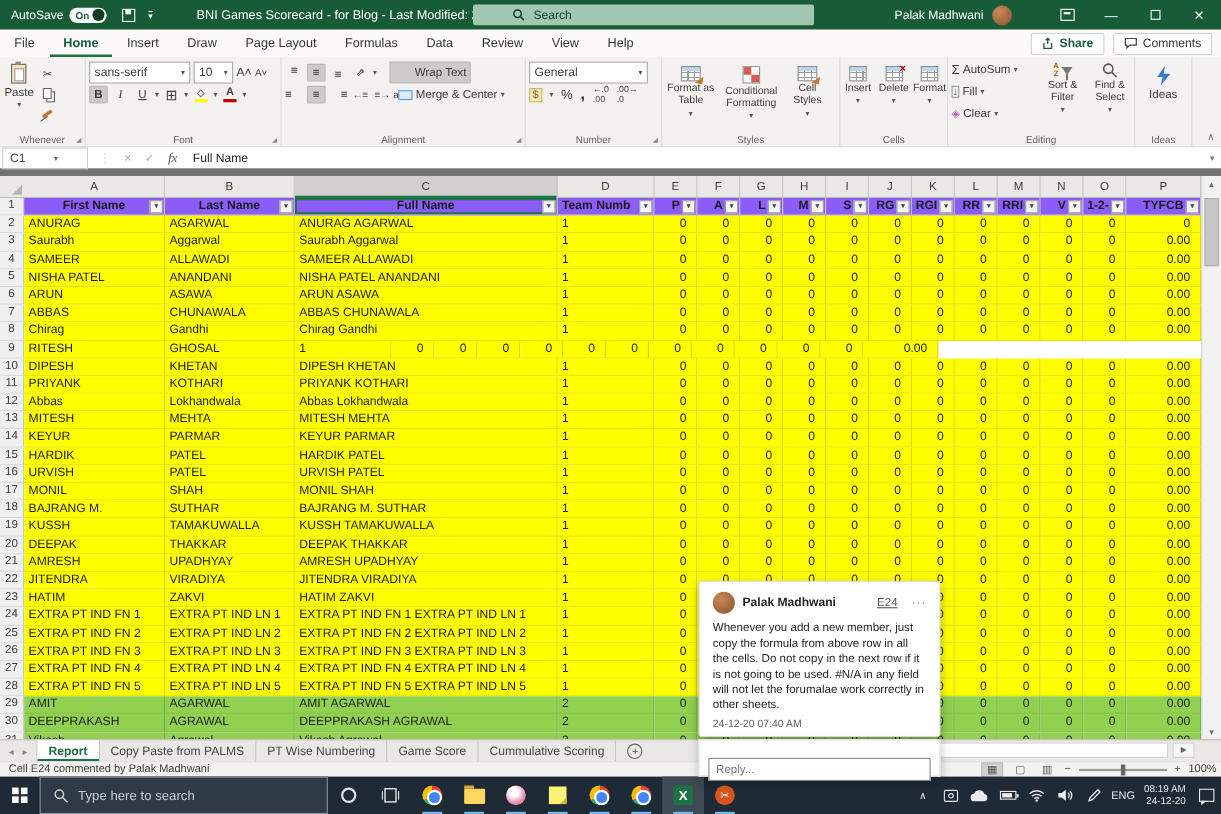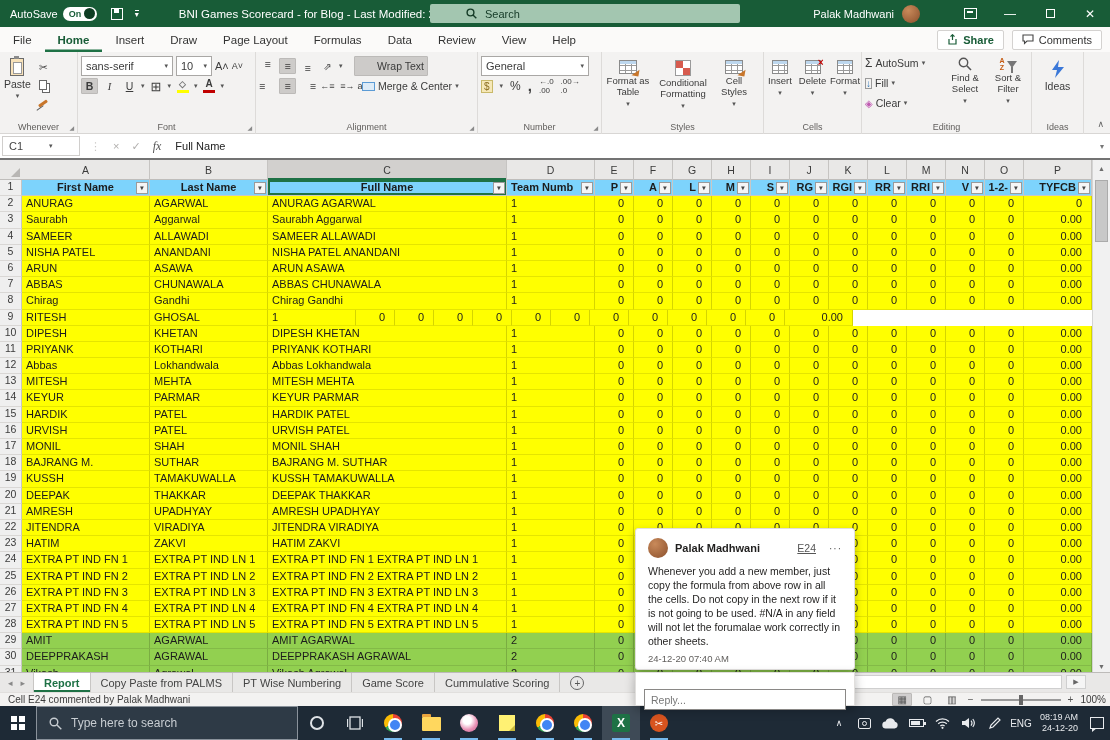--- a/index.html
+++ b/index.html
@@ -77,21 +77,21 @@
   .brush-tip { position:absolute; right:-3px; bottom:-3px; width:0; height:0;
     border-left:7px solid rgba(0,0,0,0); border-bottom:7px solid #C8762B; transform:rotate(10deg); }
   .two { display:flex; flex-direction:column; gap:2px; }
   .funnel { width:0; height:0; border-left:5px solid rgba(0,0,0,0); border-right:5px solid rgba(0,0,0,0);
     border-top:7px solid #777; position:relative; }
   .funnel:after { content:""; position:absolute; left:-1px; top:-1px; width:2px; height:6px; background:#777; }
   .az { font-size:7px; font-weight:700; line-height:7px; color:#C55A11; text-align:center; }
 
   
   .fbar { position:absolute; left:0; top:134px; width:1110px; height:26px; background:#fff;
-    border-bottom:2px solid #737373; display:flex; align-items:center; font-size:11px; color:#444; }
+    border-bottom:7px solid #737373; display:flex; align-items:center; font-size:11px; color:#444; }
   .namebox { width:78px; height:20px; margin-left:2px; border:1px solid #D0CECC; display:flex;
     align-items:center; padding-left:6px; gap:26px; }
   .fbtns { display:flex; align-items:center; gap:12px; margin-left:10px; color:#b0aeac; }
   .fx { font-style:italic; font-family:"Liberation Serif", serif; color:#555; font-size:12px; }
   .fcontent { margin-left:14px; color:#222; }
   .fbar-dd { position:absolute; right:6px; font-size:8px; color:#777; }
 
   
   .colheads { position:absolute; left:0; top:160px; width:1092px; height:20px; display:flex;
     background:#E9E8E7; border-bottom:1px solid #BFBDBB; font-size:10.5px; color:#3b3b3b; }
@@ -102,21 +102,21 @@
     border-left:9px solid rgba(0,0,0,0); border-bottom:9px solid #B8B6B4; }
   .gridrows { position:absolute; left:0; top:180px; width:1092px; }
   .grow { display:flex; height:16.2px; }
   .cell { border-right:1px solid rgba(0,0,0,0.16); border-bottom:1px solid rgba(0,0,0,0.10);
     font-size:11px; line-height:15px; white-space:nowrap; overflow:hidden; color:#1c1c1c; position:relative; }
   .gut { width:22px; background:#EFEFEF; border-right:1px solid #C6C4C2; border-bottom:1px solid #D9D7D5;
     text-align:center; color:#3b3b3b; font-size:10.5px; }
   .ca{width:128px;} .cb{width:118px;} .cc{width:239px;} .cd{width:88px;} .cs{width:39px;} .cp{width:68px;}
   .fill-yellow { background:#FFFF00; }
   .fill-green  { background:#92D050; }
-  .fill-white  { background:#7dd3fc; }
+  .fill-white  { background:#8b5cf6; }
   .tleft { padding-left:4px; text-align:left; }
   .tright { padding-right:9px; text-align:right; }
   .hdrcell { font-weight:700; text-align:center; border-right:1px solid #C9C7C5; border-bottom:1px solid #C9C7C5; }
   .hdrcell.stat { text-align:right; padding-right:15px; }
   .activecell { box-shadow:inset 0 0 0 2px #1F7244; z-index:3; }
   .filt { position:absolute; right:1px; top:2px; width:12px; height:12px; background:#F5F5F5;
     border:1px solid #9a9a9a; font-size:6.5px; color:#444; display:flex; align-items:center;
     justify-content:center; line-height:1; }
   .partial { height:6px; overflow:hidden; }
   .partial .cell, .partial .gut { height:16.2px; }
@@ -441,34 +441,34 @@
         <span style="font-size:10px;color:#2E75B6;border:1px solid #9a9a9a;line-height:9px;">↓</span>
         <span>Fill</span>
           <span class="dd">▾</span>
       </span>
       <span class="row-ic" style="height:16px;">
         <span style="font-size:10px;color:#C05AB2;">◈</span>
         <span>Clear</span>
           <span class="dd">▾</span>
       </span>
     </div>
+    <div class="bigbtn" style="width:44px">
+      <span style="display:flex;gap:2px;align-items:center;">
+        <span class="az">A<br>Z</span>
+          <span class="funnel"></span>
+      </span>
+      <span style="font-size:9.5px">Sort &amp; Filter</span>
+      <span class="dd">▾</span>
+    </div>
     <div class="bigbtn" style="width:42px">
       <svg width="14" height="14" viewBox="0 0 14 14">
         <circle cx="5.5" cy="5.5" r="4.2" fill="none" stroke="#555" stroke-width="1.4"></circle>
         <line x1="8.8" y1="8.8" x2="13" y2="13" stroke="#555" stroke-width="1.6"></line>
       </svg>
       <span style="font-size:9.5px">Find &amp; Select</span>
-      <span class="dd">▾</span>
-    </div>
-    <div class="bigbtn" style="width:44px">
-      <span style="display:flex;gap:2px;align-items:center;">
-        <span class="az">A<br>Z</span>
-          <span class="funnel"></span>
-      </span>
-      <span style="font-size:9.5px">Sort &amp; Filter</span>
       <span class="dd">▾</span>
     </div>
     <div class="rg-label">Editing</div>
   </div>
 
   <div class="rg" style="width:52px; display:flex; justify-content:center; padding-top:6px;">
     <div class="bigbtn">
       <svg width="14" height="18" viewBox="0 0 14 18">
         <polygon points="8,0 1,10 6,10 4,18 13,7 7,7" fill="#3B78D8"></polygon>
       </svg>

